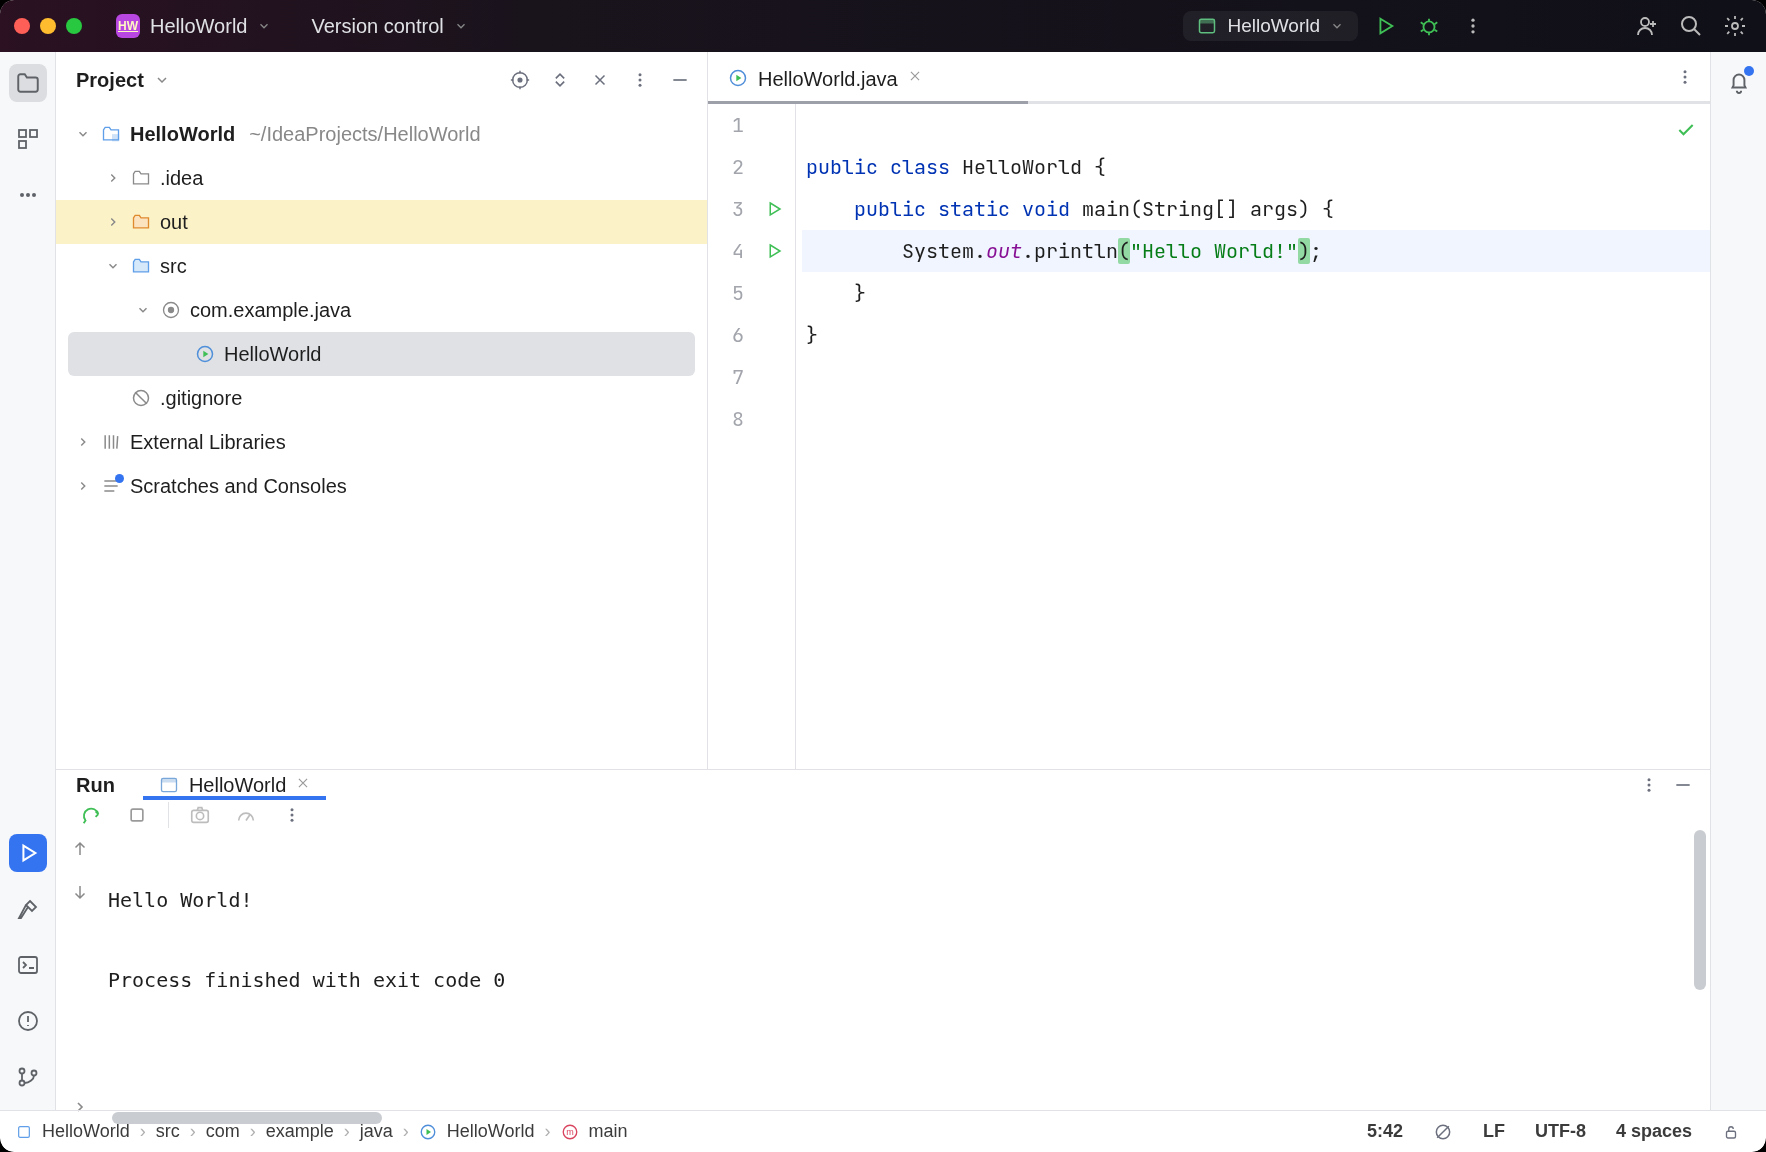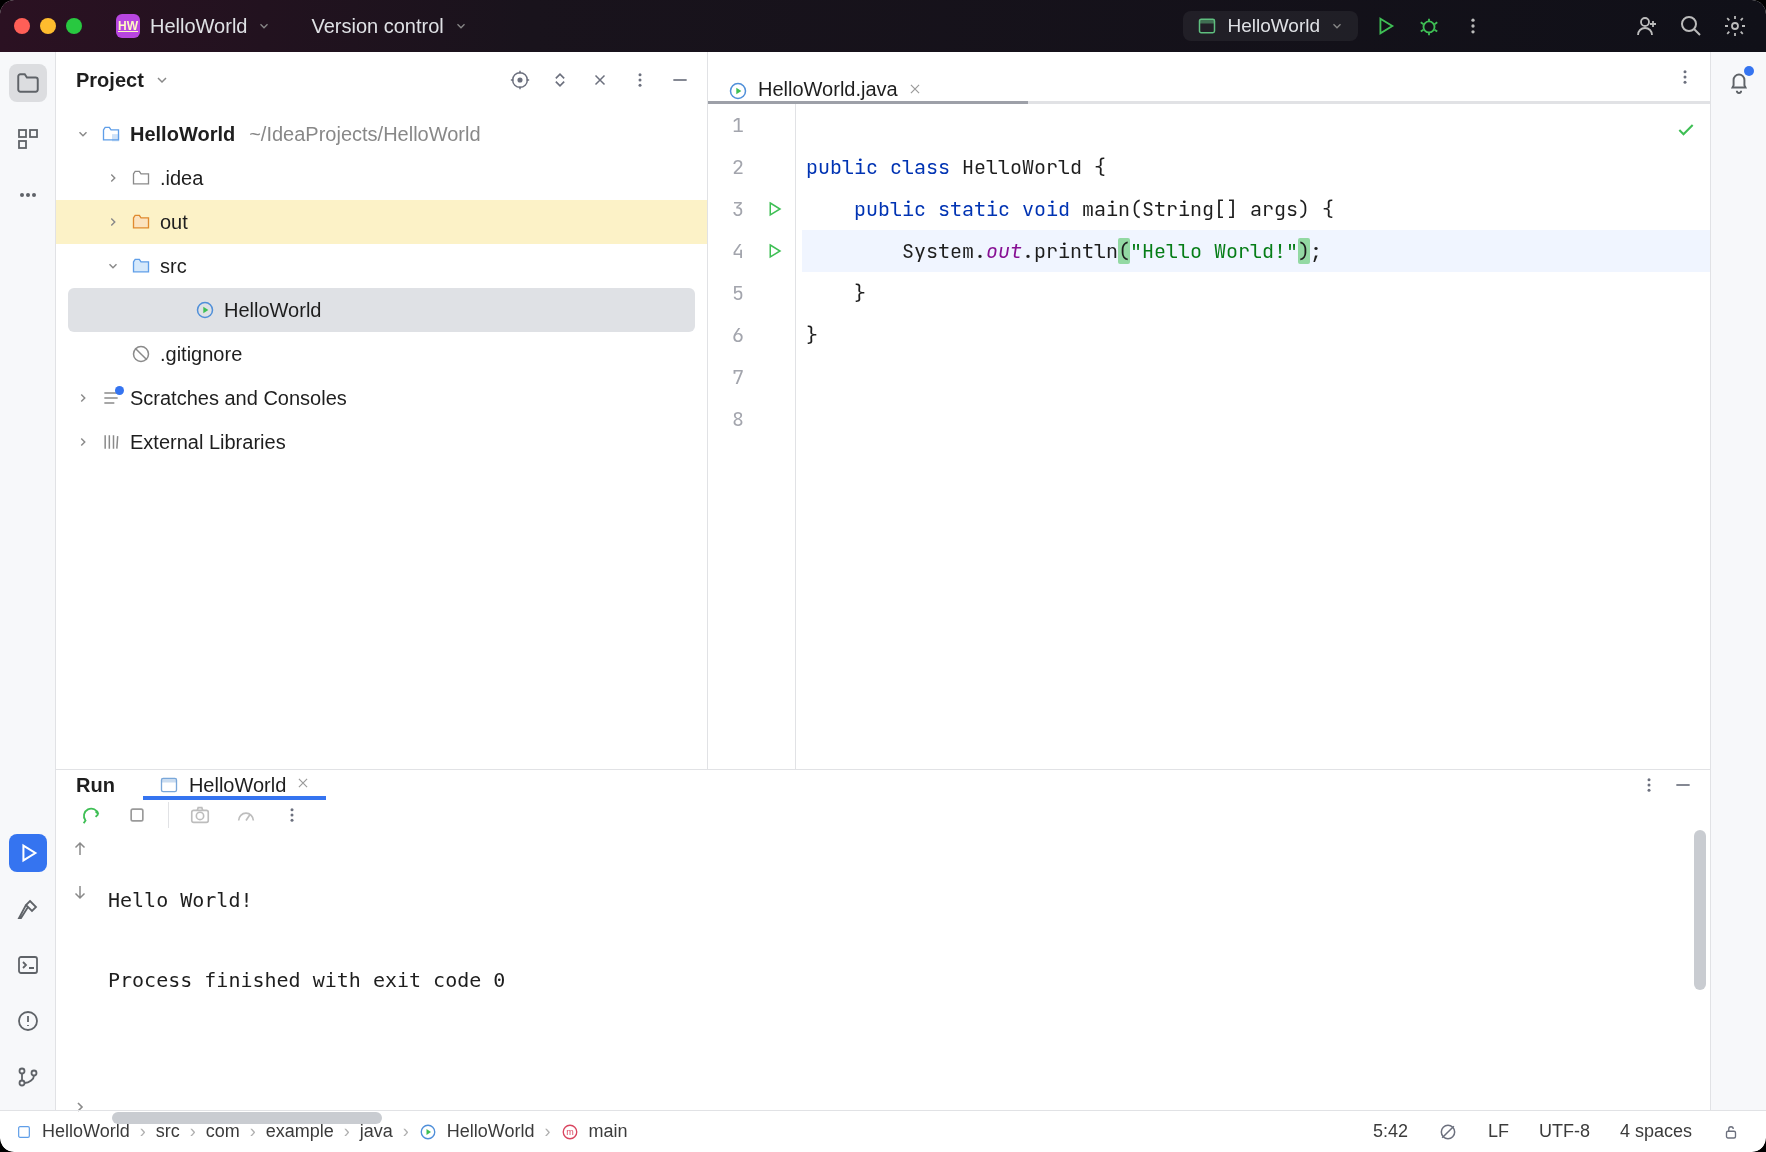--- a/index.html
+++ b/index.html
@@ -92,21 +92,21 @@
   .tree-row .arrow{width:18px;display:flex;justify-content:center;color:#8a8a8a;}
   .tree-row .icon{width:22px;display:flex;justify-content:center;}
   .tree-row .dim{color:#888;}
   .tree-row b{font-weight:700;}
   .indent-0{padding-left:18px;} .indent-1{padding-left:48px;} .indent-2{padding-left:78px;} .indent-4{padding-left:138px;}
   .tree-row.sel-file.indent-4{padding-left:126px;}
 
   
   .editor { flex:1; display:flex; flex-direction:column; background:#fff;}
   .editor-tabs{height:52px;display:flex;align-items:center;border-bottom:3px solid var(--border);padding:0 0 0 6px;position:relative;}
-  .editor-tab{display:flex;align-items:flex-end;gap:10px;padding:0 14px;height:100%;position:relative;}
+  .editor-tab{display:flex;align-items:flex-start;gap:10px;padding:16px 14px;height:100%;position:relative;}
   .editor-tab .close{color:#9a9a9a;}
   .editor-tabs .accent-bar{position:absolute;bottom:-3px;left:0;width:320px;height:3px;background:#9da0a8;}
   .editor-tabs .spacer{flex:1;}
   .editor-body{flex:1;display:flex;font-family:"JetBrains Mono",Menlo,Consolas,monospace;font-size:20px;line-height:42px;}
   .gutter{display:flex;}
   .gutter-col{width:44px;text-align:right;color:#a3a5ad;padding-right:8px;}
   .gutter-icons{width:44px;border-right:1px solid var(--border);}
   .gutter-icons .run-tri{color:var(--green);display:flex;justify-content:center;}
   .code{flex:1;padding-left:6px;position:relative;}
   .code-line{padding-left:4px;white-space:pre;}
@@ -128,21 +128,21 @@
   .run-gutter{width:48px;display:flex;flex-direction:column;align-items:center;gap:20px;padding-top:10px;color:#8a8a8a;}
   .run-out{flex:1;font-family:Menlo,Consolas,monospace;font-size:20px;padding:10px 4px;white-space:pre;line-height:40px;position:relative;}
   .run-out .scroll-thumb-h{position:absolute;bottom:6px;left:8px;width:270px;height:12px;border-radius:6px;background:#c9ccd1;}
   .run-out .scroll-thumb-v{position:absolute;top:0;right:4px;width:12px;height:160px;border-radius:6px;background:#c9ccd1;}
 
   
   .statusbar{height:42px;border-top:1px solid var(--border);display:flex;align-items:center;padding:0 16px;gap:10px;font-size:18px;color:#3b3b3b;}
   .crumbs{display:flex;align-items:center;gap:10px;}
   .crumbs .sep{color:#b0b0b0;}
   .statusbar .spacer{flex:1;}
-  .sb-item{display:flex;align-items:center;gap:8px;padding:0 10px;}
+  .sb-item{display:flex;align-items:center;gap:8px;padding:0 10px;font-weight:bold;}
 </style>
 </head>
 <body>
 
 <div class="ide">
 
   <div class="titlebar">
     <div class="traffic">
       <span class="tr-close"></span>
       <span class="tr-min"></span>
@@ -354,20 +354,34 @@
                     <path d="M6 9l6 6 6-6" fill="none" stroke="#8a8a8a" stroke-width="2.5"></path>
                   </svg>
                 </span>
               <span class="icon">
                   <svg width="20" height="20" viewBox="0 0 24 24" fill="none" stroke="#5f9ee8" stroke-width="1.6">
                     <path d="M3 7l2-3h5l2 3h9v12H3z" fill="#d6e9fb"></path>
                   </svg>
                 </span>
               <span>src</span>
             </div>
+            <div class="tree-row indent-2">
+              <span class="arrow">
+                  <svg width="14" height="14" viewBox="0 0 24 24">
+                    <path d="M6 9l6 6 6-6" fill="none" stroke="#8a8a8a" stroke-width="2.5"></path>
+                  </svg>
+                </span>
+              <span class="icon">
+                  <svg width="20" height="20" viewBox="0 0 24 24" fill="none" stroke="#8a8a8a" stroke-width="1.6">
+                    <circle cx="12" cy="12" r="9"></circle>
+                    <circle cx="12" cy="12" r="3" fill="#8a8a8a"></circle>
+                  </svg>
+                </span>
+              <span>com.example.java</span>
+            </div>
             <div class="tree-row indent-4 sel-file">
               <span class="icon">
                   <svg width="20" height="20" viewBox="0 0 24 24">
                     <circle cx="12" cy="12" r="9" fill="none" stroke="#4f8fd9" stroke-width="1.8"></circle>
                     <path d="M10 8l6 4-6 4z" fill="#3fbf55"></path>
                   </svg>
                 </span>
               <span>HelloWorld</span>
             </div>
             <div class="tree-row indent-1">
@@ -379,40 +393,40 @@
                   </svg>
                 </span>
               <span>.gitignore</span>
             </div>
             <div class="tree-row indent-0">
               <span class="arrow">
                   <svg width="14" height="14" viewBox="0 0 24 24">
                     <path d="M9 6l6 6-6 6" fill="none" stroke="#8a8a8a" stroke-width="2.5"></path>
                   </svg>
                 </span>
-              <span class="icon" style="position:relative;">
+              <span class="icon">
                   <svg width="20" height="20" viewBox="0 0 24 24" fill="none" stroke="#8a8a8a" stroke-width="1.8">
-                    <path d="M4 6h16M4 12h16M4 18h12"></path>
-                  </svg>
-                  <span style="position:absolute;top:-2px;right:-2px;width:9px;height:9px;border-radius:50%;background:#3574f0;"></span>
-                </span>
-              <span>Scratches and Consoles</span>
+                    <path d="M5 4v16M10 4v16M15 4v16M20 5l-1 15"></path>
+                  </svg>
+                </span>
+              <span>External Libraries</span>
             </div>
             <div class="tree-row indent-0">
               <span class="arrow">
                   <svg width="14" height="14" viewBox="0 0 24 24">
                     <path d="M9 6l6 6-6 6" fill="none" stroke="#8a8a8a" stroke-width="2.5"></path>
                   </svg>
                 </span>
-              <span class="icon">
+              <span class="icon" style="position:relative;">
                   <svg width="20" height="20" viewBox="0 0 24 24" fill="none" stroke="#8a8a8a" stroke-width="1.8">
-                    <path d="M5 4v16M10 4v16M15 4v16M20 5l-1 15"></path>
-                  </svg>
-                </span>
-              <span>External Libraries</span>
+                    <path d="M4 6h16M4 12h16M4 18h12"></path>
+                  </svg>
+                  <span style="position:absolute;top:-2px;right:-2px;width:9px;height:9px;border-radius:50%;background:#3574f0;"></span>
+                </span>
+              <span>Scratches and Consoles</span>
             </div>
           </div>
         </div>
 
         <div class="editor">
           <div class="editor-tabs">
             <div class="editor-tab">
               <svg width="20" height="20" viewBox="0 0 24 24">
                   <circle cx="12" cy="12" r="9" fill="none" stroke="#4f8fd9" stroke-width="1.8"></circle>
                   <path d="M10 8l6 4-6 4z" fill="#3fbf55"></path>

